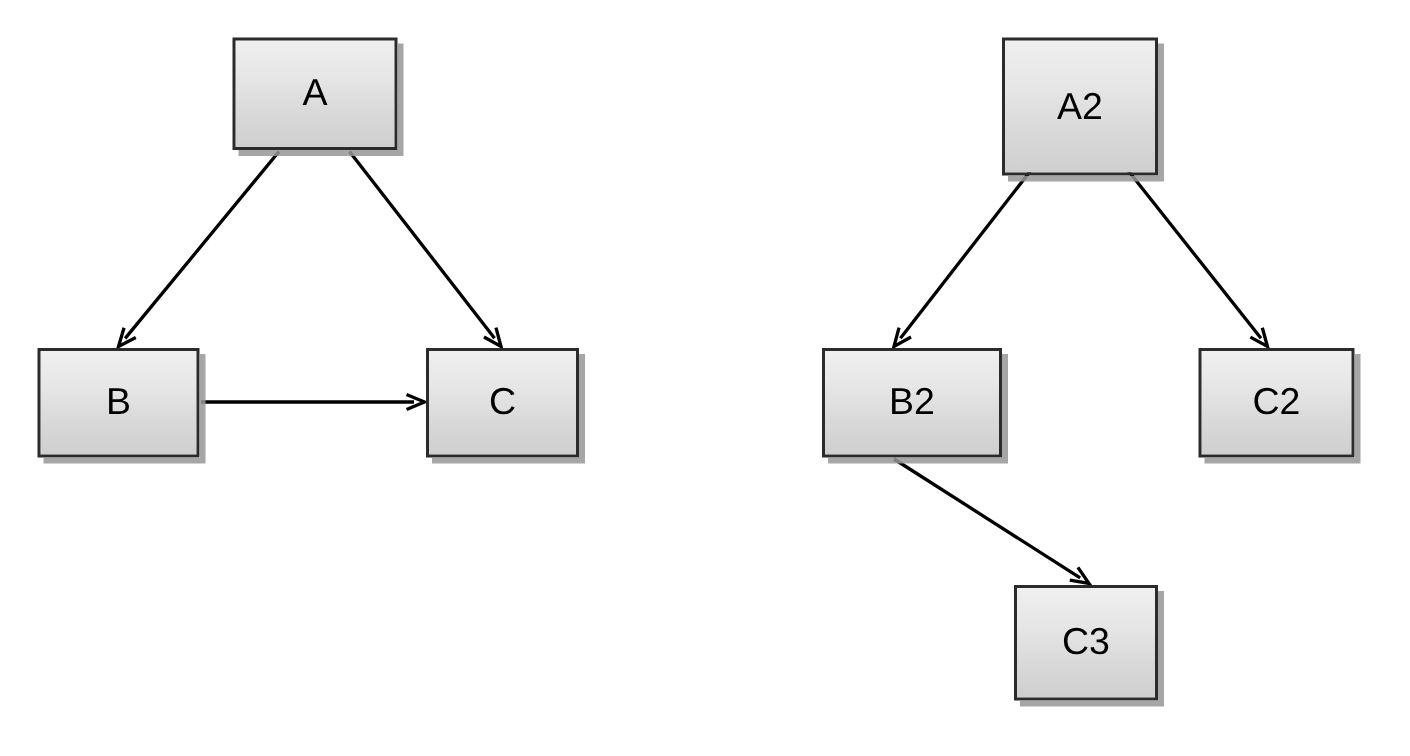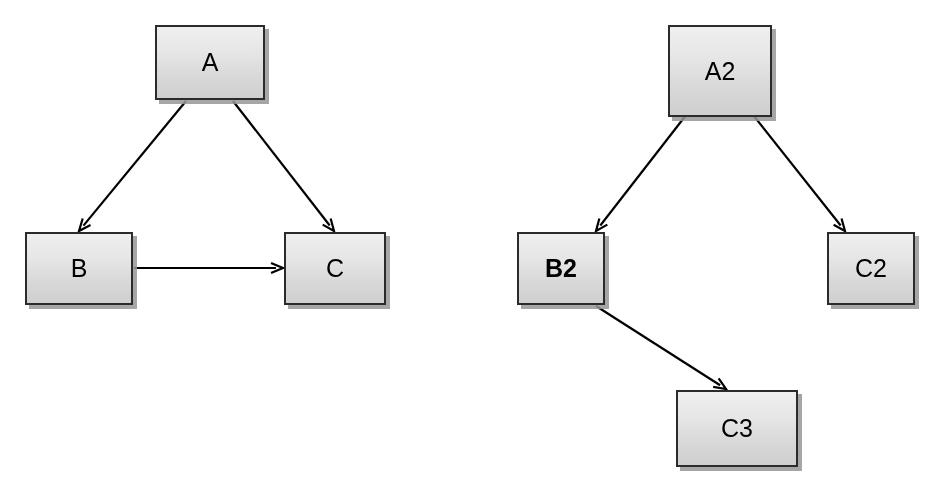--- a/index.html
+++ b/index.html
@@ -83,22 +83,22 @@
     </div>
     <div class="node" style="left: 25px; top: 232px; width: 108px; height: 73px;">
       <span class="node-label">B</span>
     </div>
     <div class="node" style="left: 284px; top: 232px; width: 102px; height: 73px;">
       <span class="node-label">C</span>
     </div>
     <div class="node" style="left: 668px; top: 25px; width: 104px; height: 92px;">
       <span class="node-label">A2</span>
     </div>
-    <div class="node" style="left: 517px; top: 232px; width: 88px; height: 73px; font-weight: bold;">
+    <div class="node" style="left: 548px; top: 232px; width: 120px; height: 73px;">
       <span class="node-label">B2</span>
     </div>
-    <div class="node" style="left: 799px; top: 232px; width: 88px; height: 73px; margin-left: 28px;">
+    <div class="node" style="left: 799px; top: 232px; width: 104px; height: 73px;">
       <span class="node-label">C2</span>
     </div>
-    <div class="node" style="left: 676px; top: 390px; width: 122px; height: 77px; text-align: center;">
+    <div class="node" style="left: 676px; top: 390px; width: 96px; height: 77px; text-align: center;">
       <span class="node-label">C3</span>
     </div>
   </div>
 
 </body></html>

